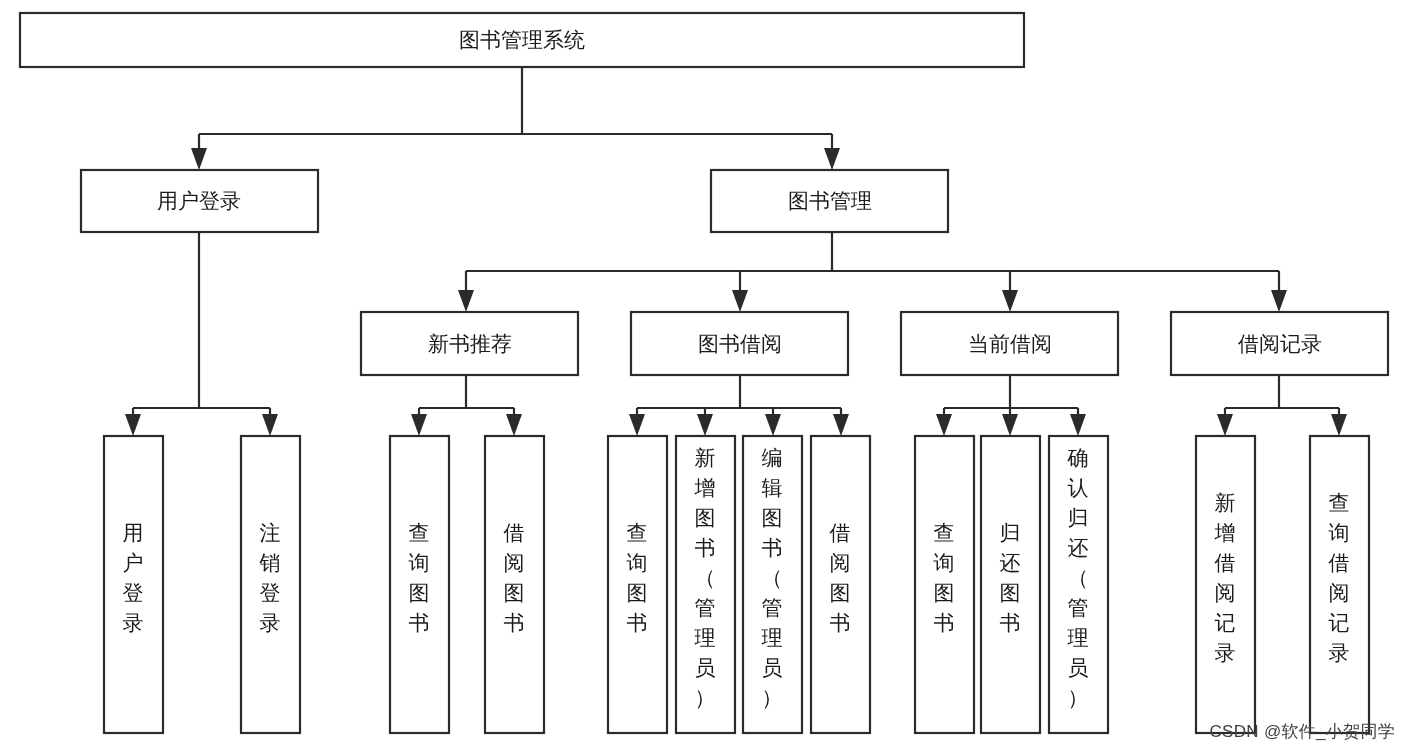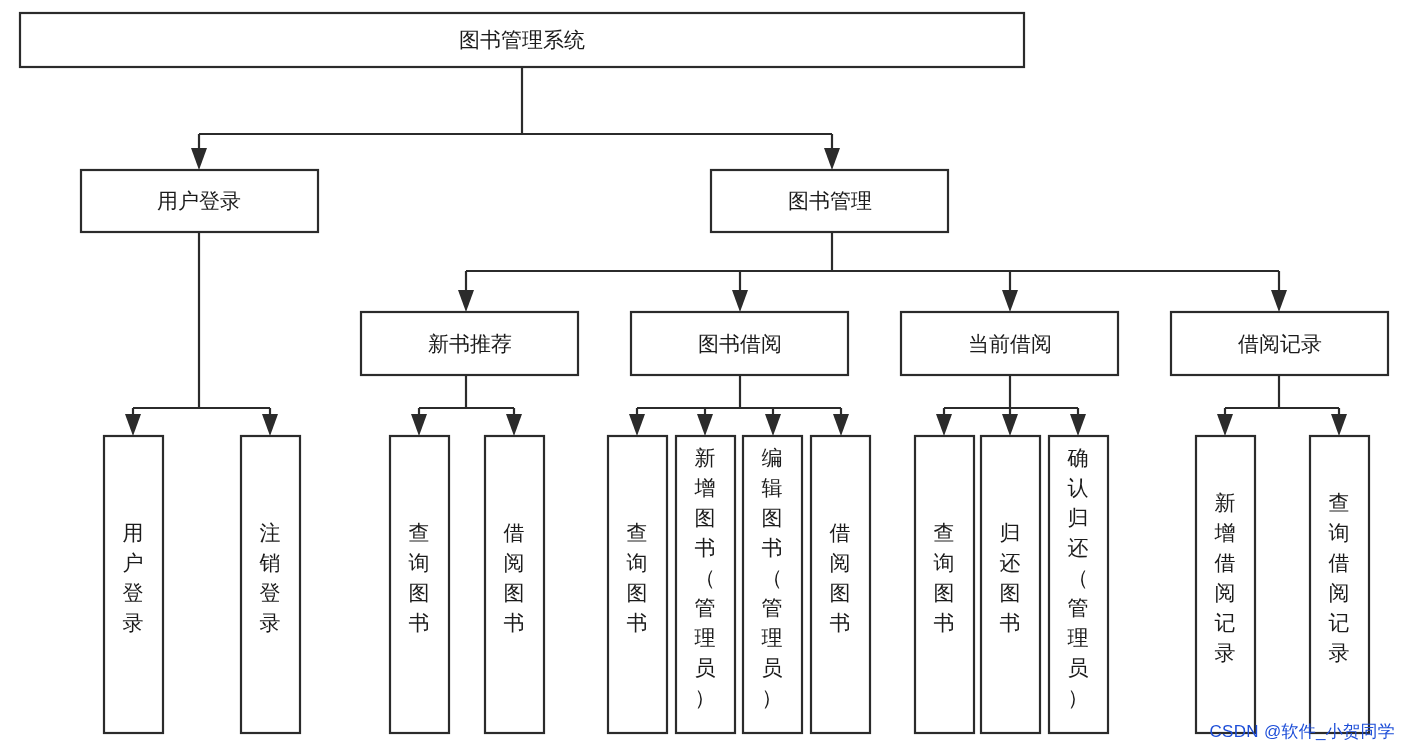--- a/index.html
+++ b/index.html
@@ -48,21 +48,21 @@
     font-size: 21px;
     fill: #1b1b1b;
     text-anchor: middle;
   }
   .watermark {
     position: absolute;
     right: 10px;
     bottom: 4px;
     font-family: "Liberation Sans", "DejaVu Sans", sans-serif;
     font-size: 17px;
-    color: #1d4ed8;
+    color: #404040;
     white-space: nowrap;
     letter-spacing: 0.3px;
   }
 </style>
 </head>
 <body>
 
 <svg id="diagram" viewBox="0 0 1405 747" xmlns="http://www.w3.org/2000/svg">
 
   <g>

